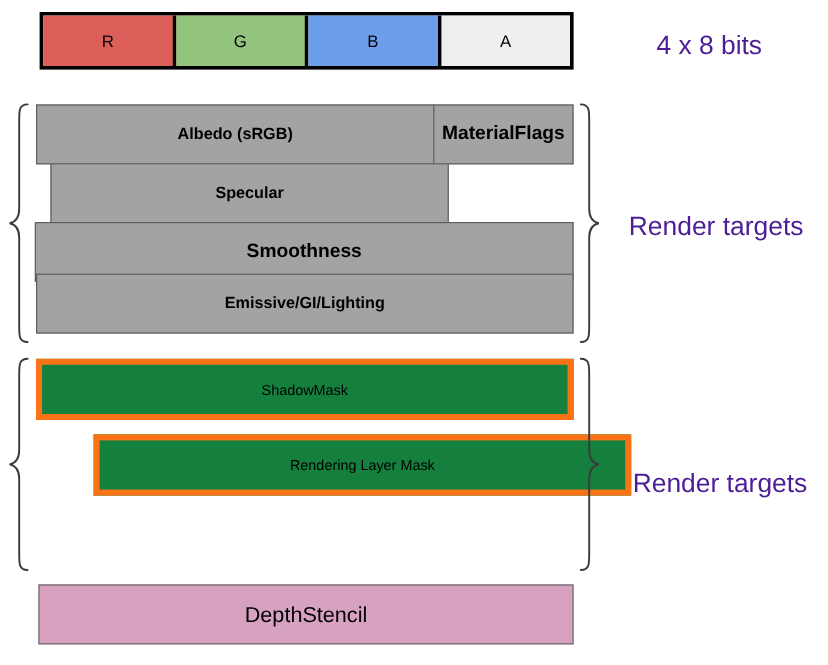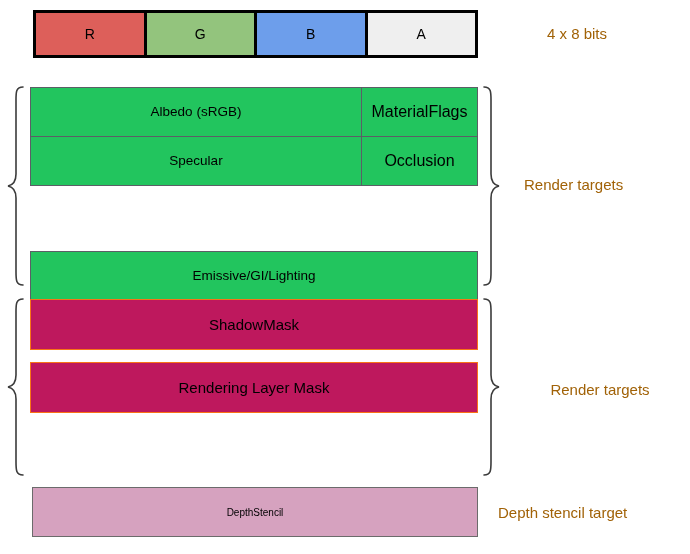--- a/index.html
+++ b/index.html
@@ -54,34 +54,35 @@
   }
   .rt-row {
     position: absolute;
     left: 0;
     width: 100%;
     height: 49.5px;
     display: flex;
     box-sizing: border-box;
   }
   .rt-row.r0 { top: 0; }
-  .rt-row.r1 { top: 49px; }
+  .rt-row.r1 { top: 49px; margin-left: 12px; }
   .rt-row.r2 { top: 98px; }
-  .rt-row.r3 { top: 164px; }
+  .rt-row.r3 { top: 141px; }
 
   .cell {
-    background: #22c55e;
+    background: #a3a3a3;
     border: 1px solid #5b5f66;
     box-sizing: border-box;
     display: flex;
     align-items: center;
     justify-content: center;
     text-align: center;
     color: #000000;
     line-height: 1.15;
+    font-weight: bold;
   }
   .cell-main {
     flex: 0 0 332px;
     font-size: 13.5px;
   }
   .cell-alpha {
     flex: 1 1 auto;
     font-size: 16px;
     border-left: 1px solid #5b5f66;
     margin-left: -1px;
@@ -89,56 +90,56 @@
   .cell-full {
     flex: 1 1 auto;
     font-size: 13.5px;
   }
 
   
   .opt-bar {
     left: 30px;
     width: 448px;
     height: 51px;
-    background: #be185d;
-    border: 1px solid #f97316;
-    display: flex;
-    align-items: center;
-    justify-content: center;
-    font-size: 15px;
+    background: #15803d;
+    border: 5px solid #f97316;
+    display: flex;
+    align-items: center;
+    justify-content: center;
+    font-size: 12px;
     color: #000000;
   }
   .opt-bar.o0 { top: 299px; }
-  .opt-bar.o1 { top: 362px; }
+  .opt-bar.o1 { top: 362px; margin-left: 48px; }
   .opt-bar.o2 { top: 425px; }
 
   
   .depth-bar {
     left: 32px;
     top: 487px;
     width: 446px;
     height: 50px;
     background: #d6a2bf;
     border: 1px solid #6b6b6b;
     display: flex;
     align-items: center;
     justify-content: center;
-    font-size: 10px;
+    font-size: 18px;
     color: #000000;
   }
 
   
   .brace { position: absolute; }
   .brace svg { display: block; overflow: visible; }
 
   
   .side-label {
     position: absolute;
-    font-size: 15px;
-    color: #a16207;
+    font-size: 22px;
+    color: #4c1d95;
     line-height: 1.3;
     white-space: pre-line;
   }
   .lbl-bits      { left: 547px; top: 24px; }
   .lbl-rt        { left: 524px; top: 175px; }
   .lbl-opt       { left: 525px; top: 360px; text-align: center; width: 150px; }
   .lbl-depth     { left: 498px; top: 503px; }
 </style>
 </head>
 <body>
@@ -176,26 +177,26 @@
       </div>
       <div class="cell cell-alpha">
         <span>MaterialFlags</span>
       </div>
     </div>
 
     <div class="rt-row r1">
       <div class="cell cell-main">
         <span>Specular</span>
       </div>
+    </div>
+
+    <div class="rt-row r2">
       <div class="cell cell-alpha">
-        <span>Occlusion</span>
-      </div>
-    </div>
-
-    <div class="rt-row r2">
+        <span>Smoothness</span>
+      </div>
     </div>
 
     <div class="rt-row r3">
       <div class="cell cell-full">
         <span>Emissive/GI/Lighting</span>
       </div>
     </div>
 
   </div>
 
@@ -227,15 +228,14 @@
   </div>
 
   <div class="side-label lbl-opt">
     <div>Render targets</div>
   </div>
 
   <div class="abs depth-bar">
     <span>DepthStencil</span>
   </div>
 
-  <div class="side-label lbl-depth">Depth stencil target</div>
 
 </div>
 
 </body></html>

